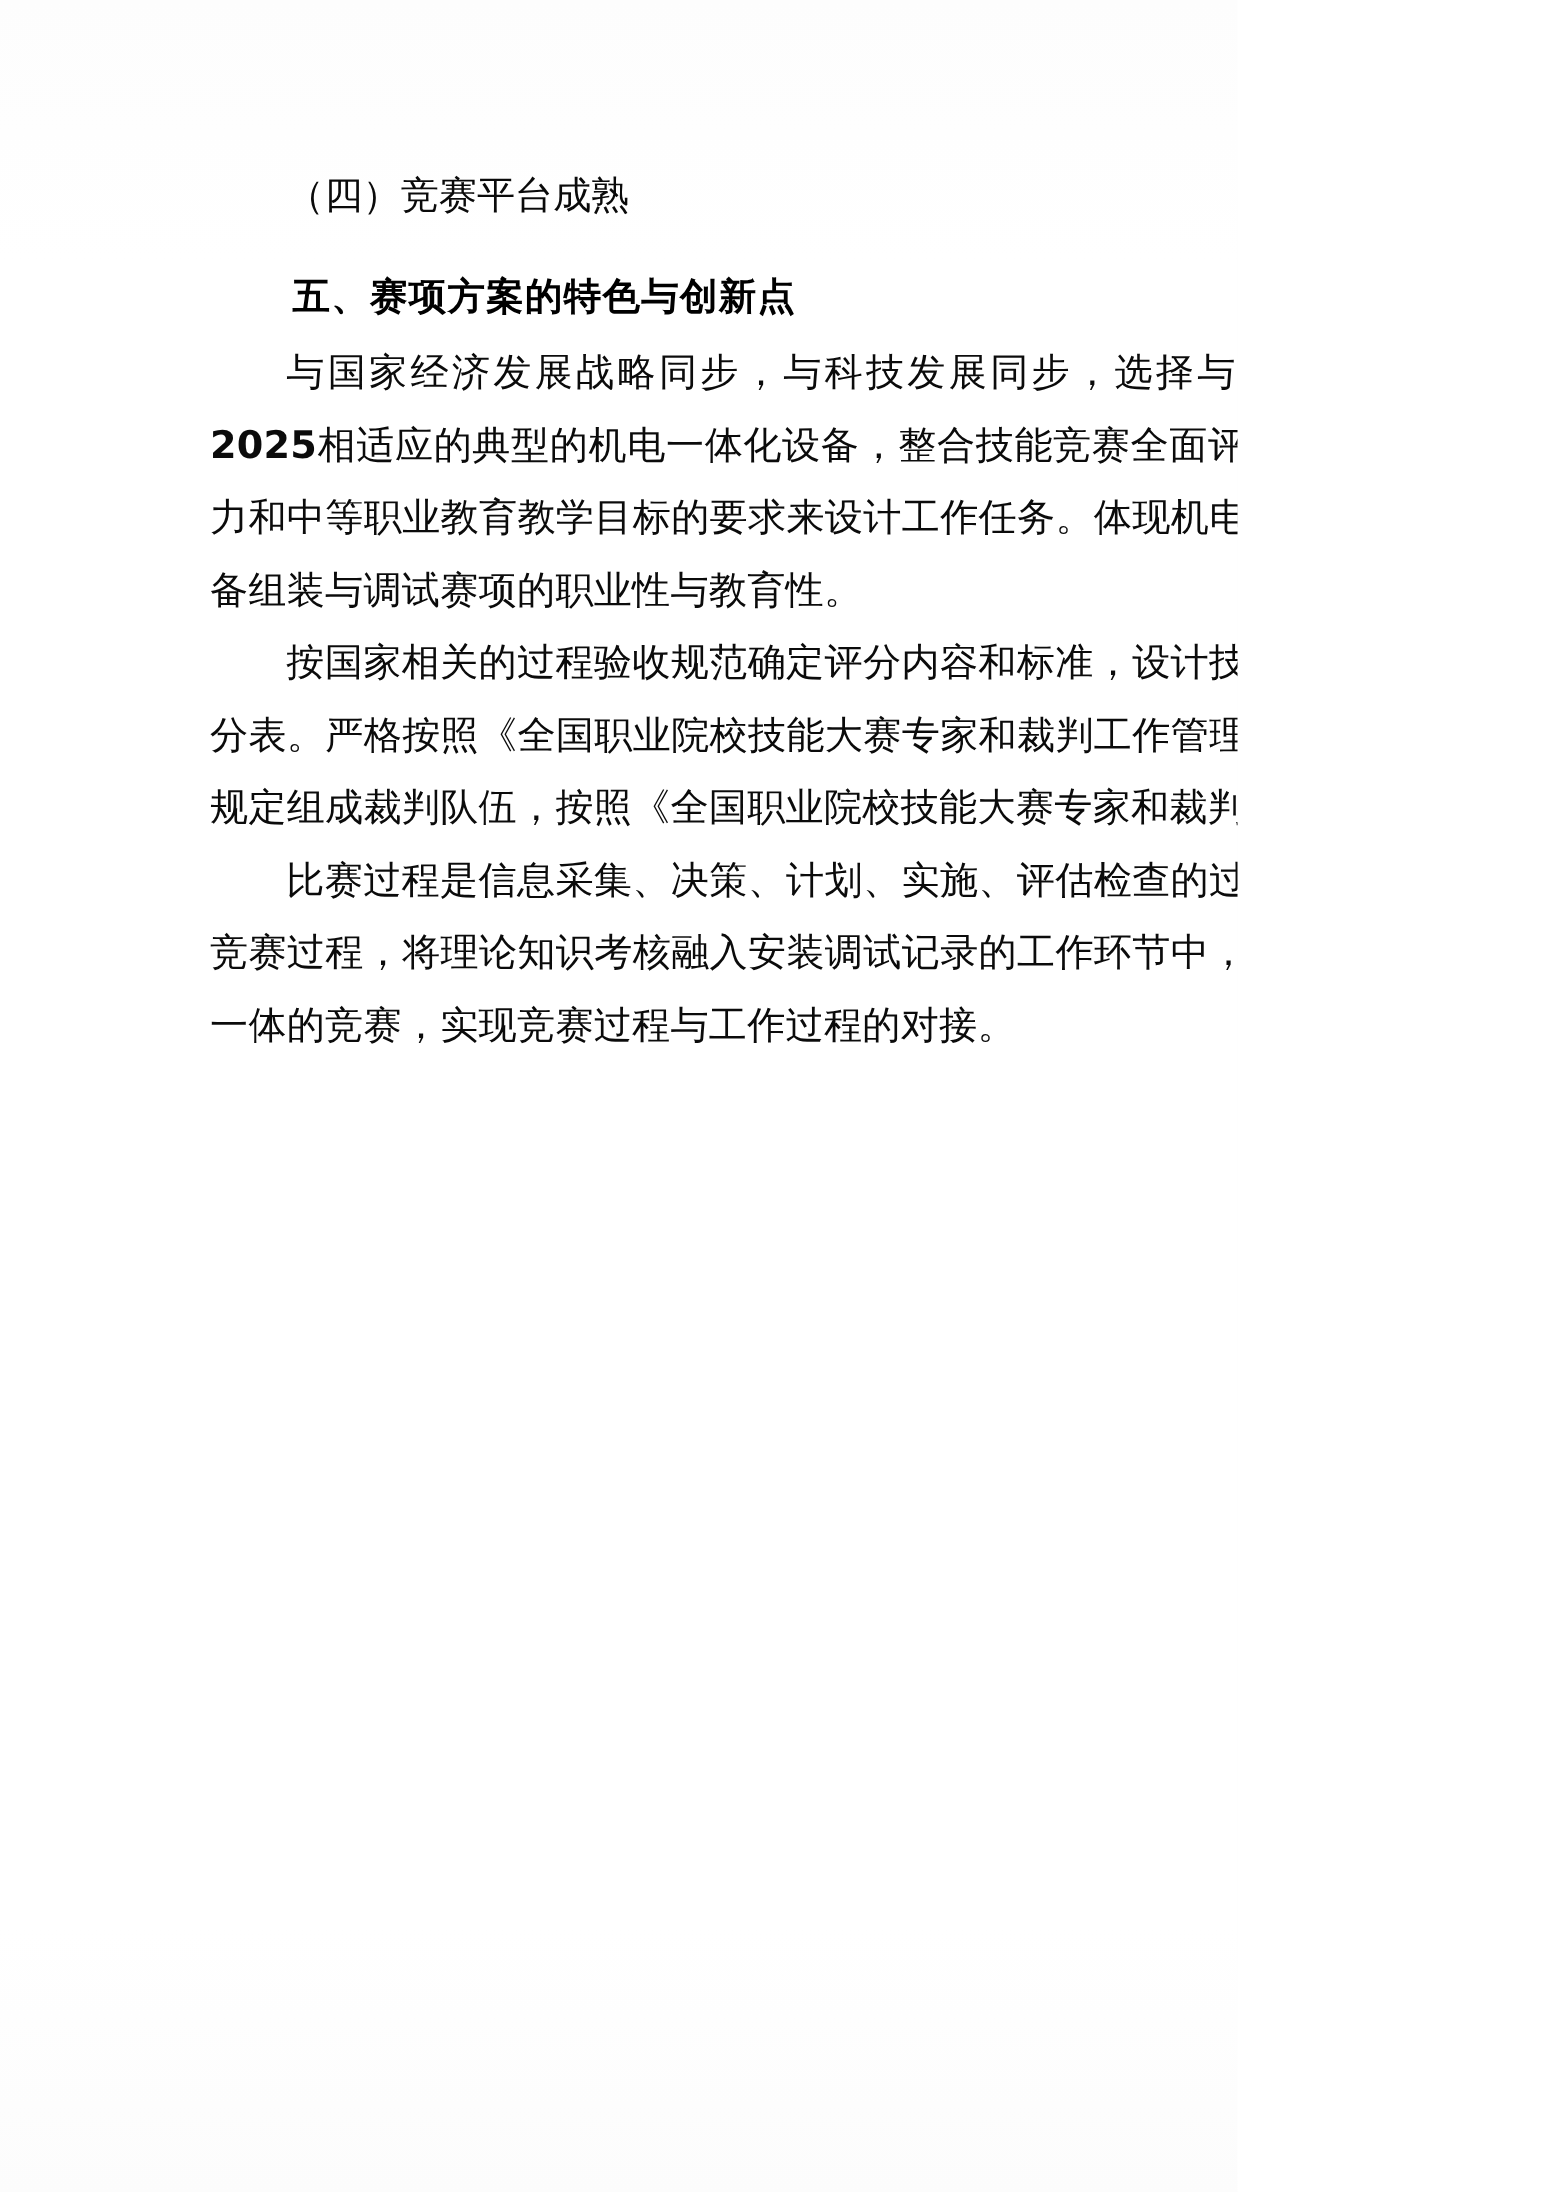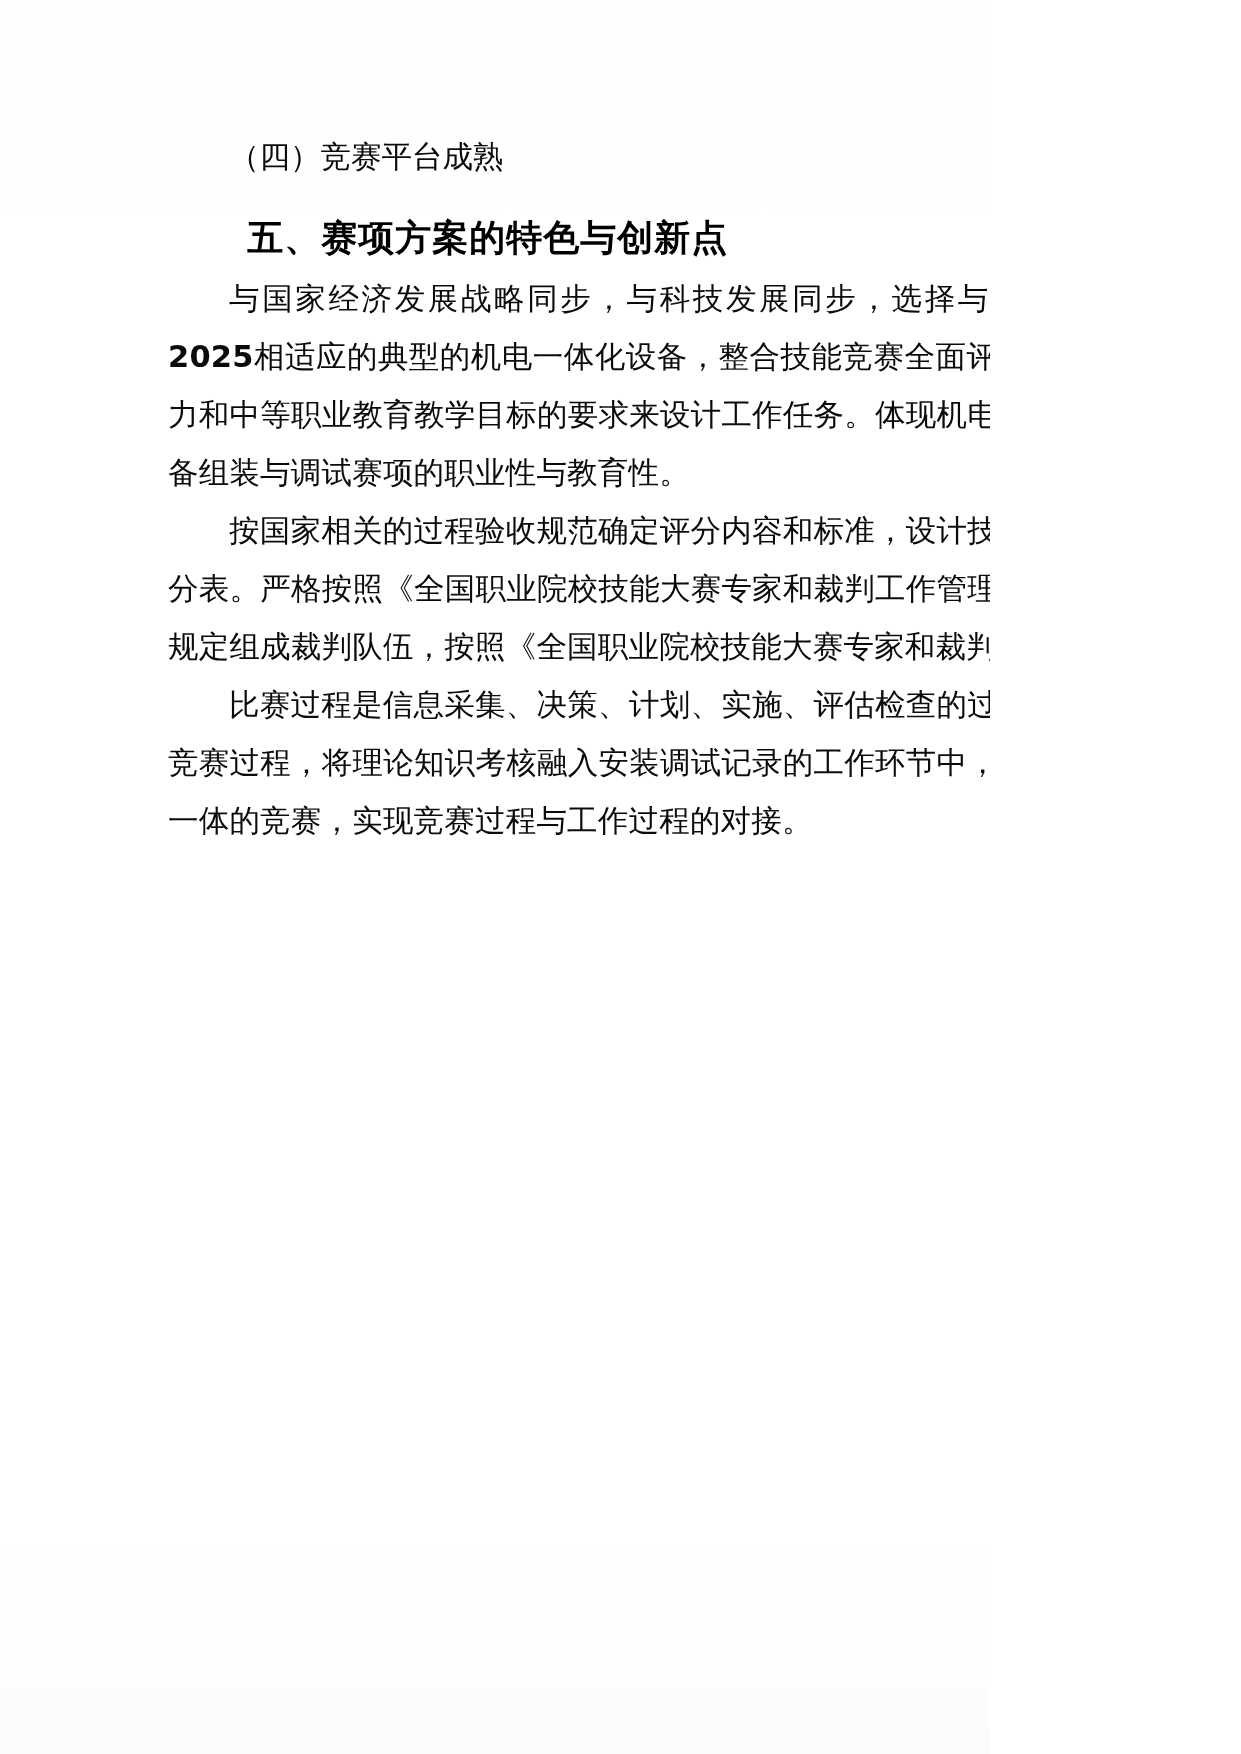--- a/index.html
+++ b/index.html
@@ -51,21 +51,21 @@
   }
   .subhead {
     font-size: 30.5px;
     line-height: 58px;
     color: #0a0a0a;
     text-indent: 2em;
     margin: 0;
     font-weight: 400;
   }
   .section-head {
-    font-size: 36px;
+    font-size: 30px;
     line-height: 64px;
     color: #000000;
     font-weight: 700;
     text-indent: 2.2em;
     margin: 6px 0 0 0;
     letter-spacing: 1px;
   }
   .spacer-sm { height: 4px; }
   .spacer-md { height: 10px; }
 </style>

